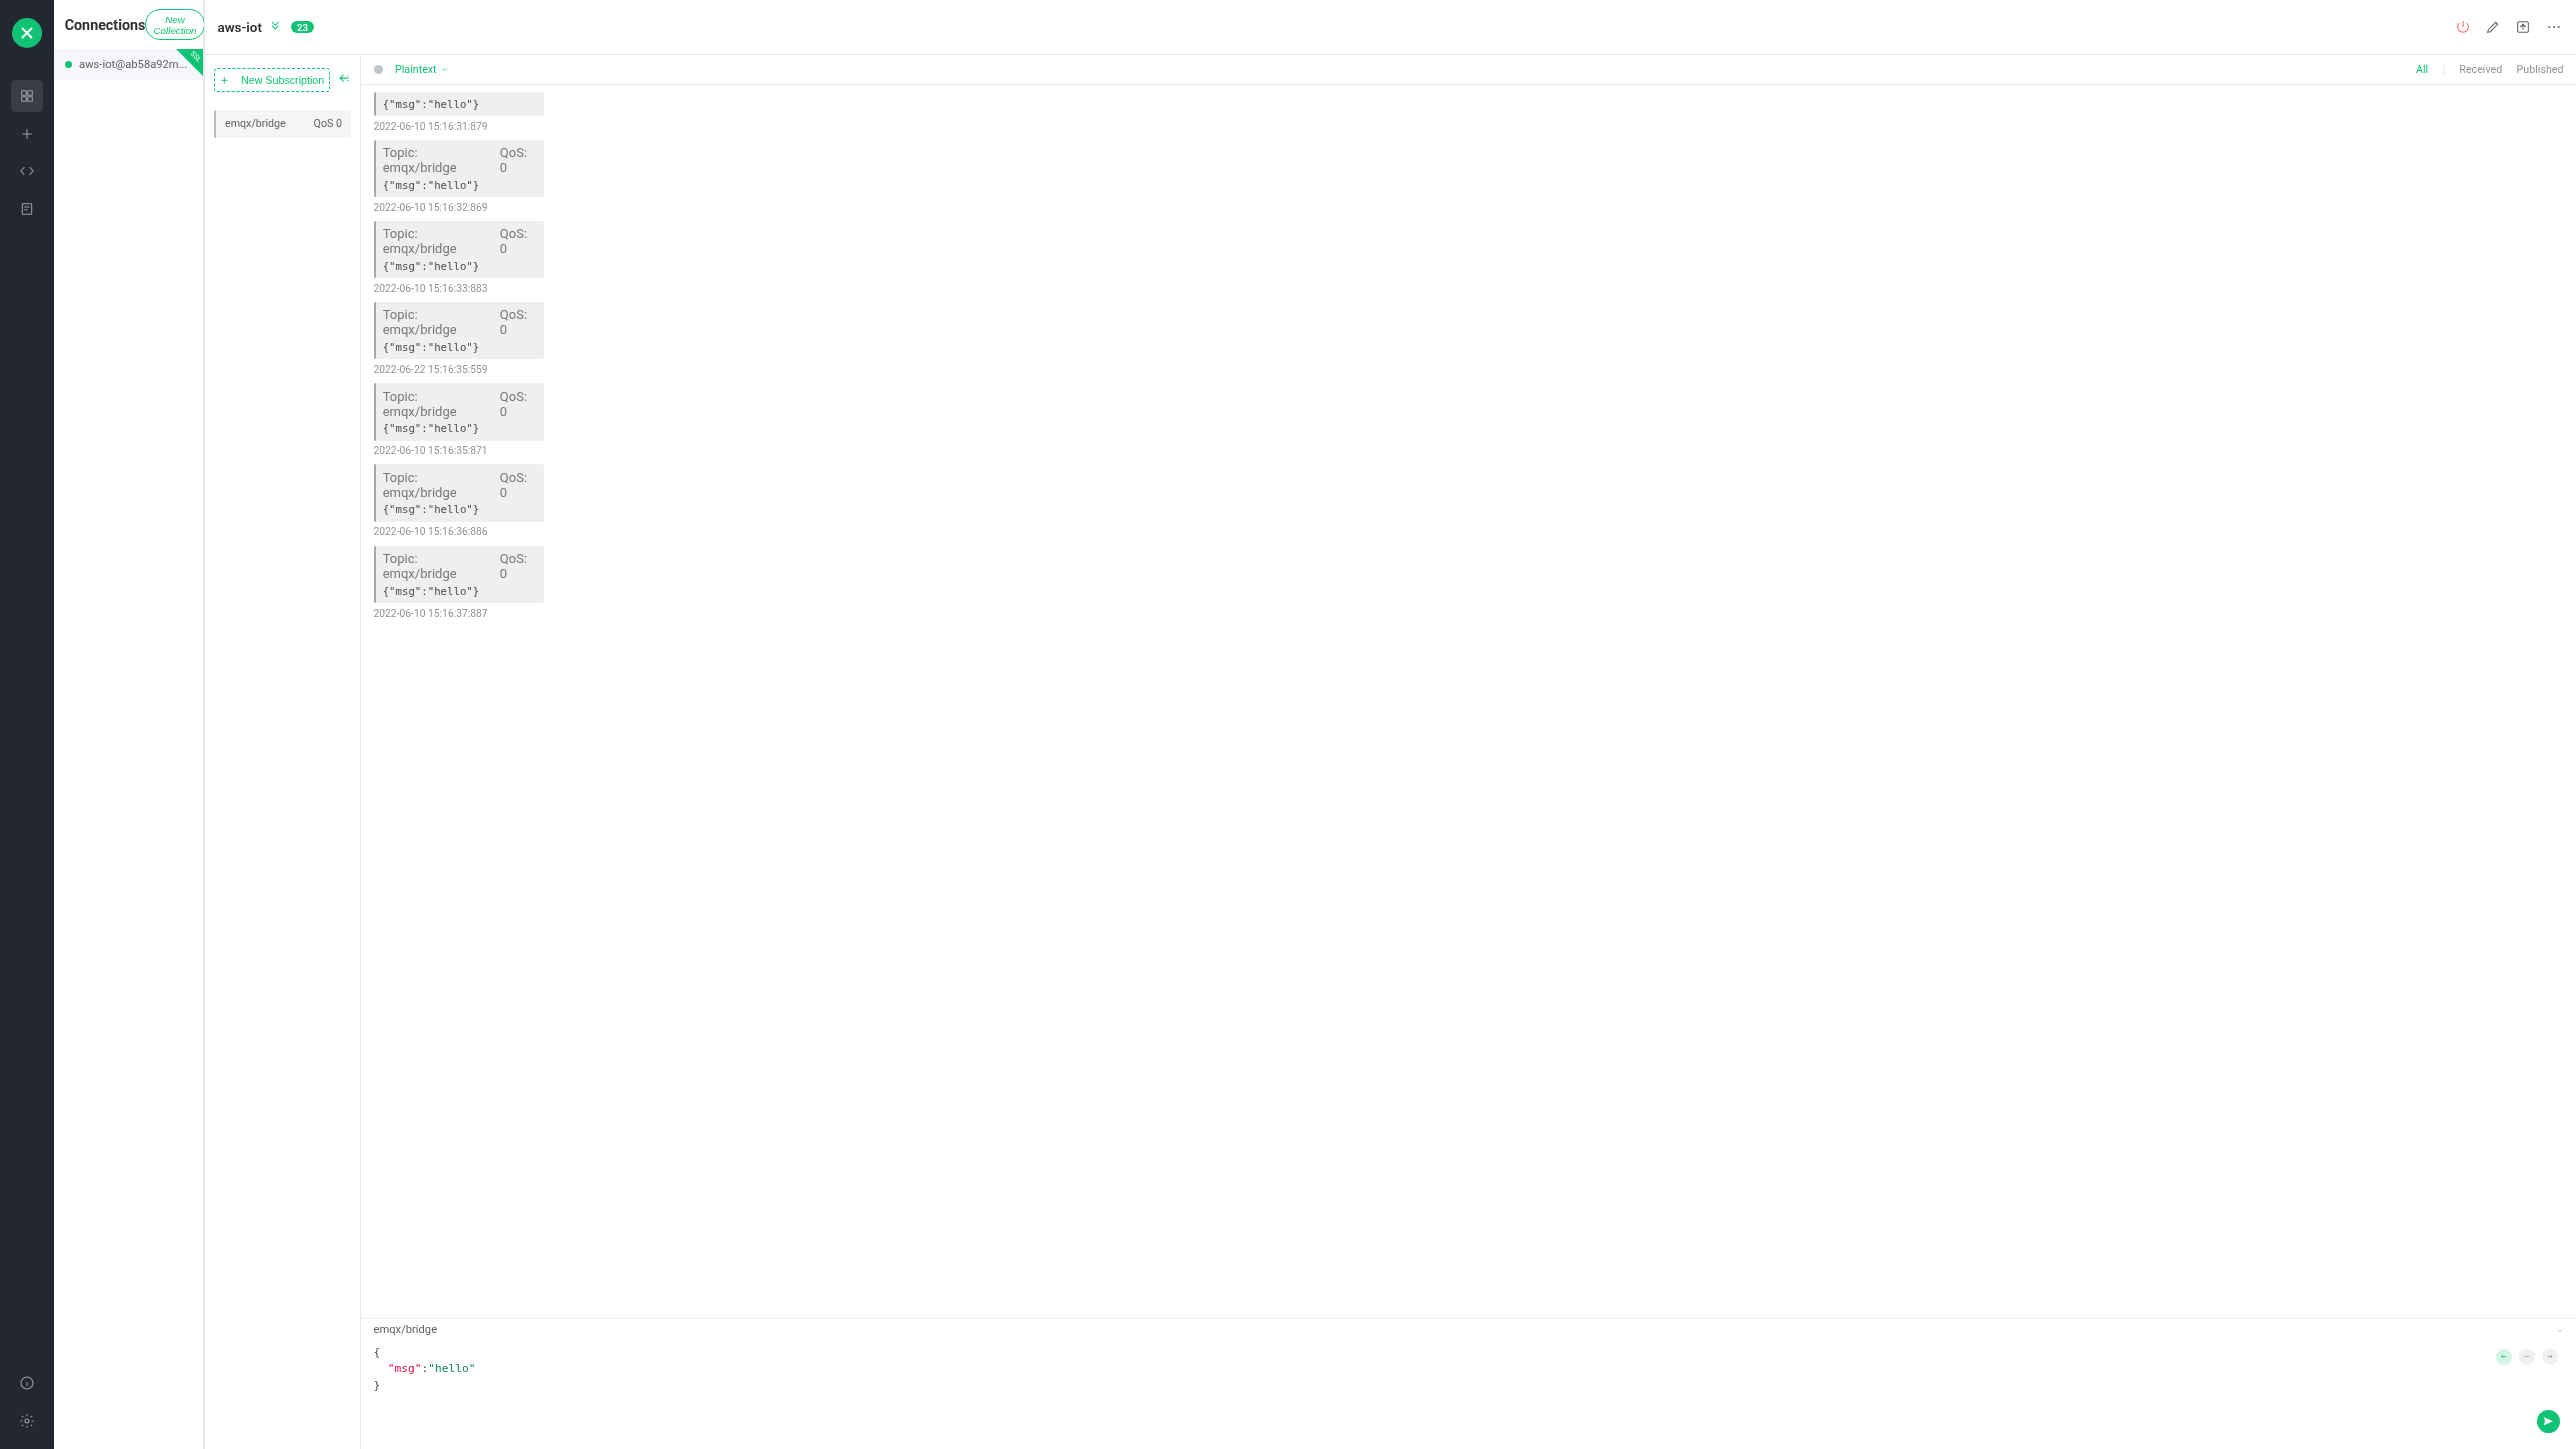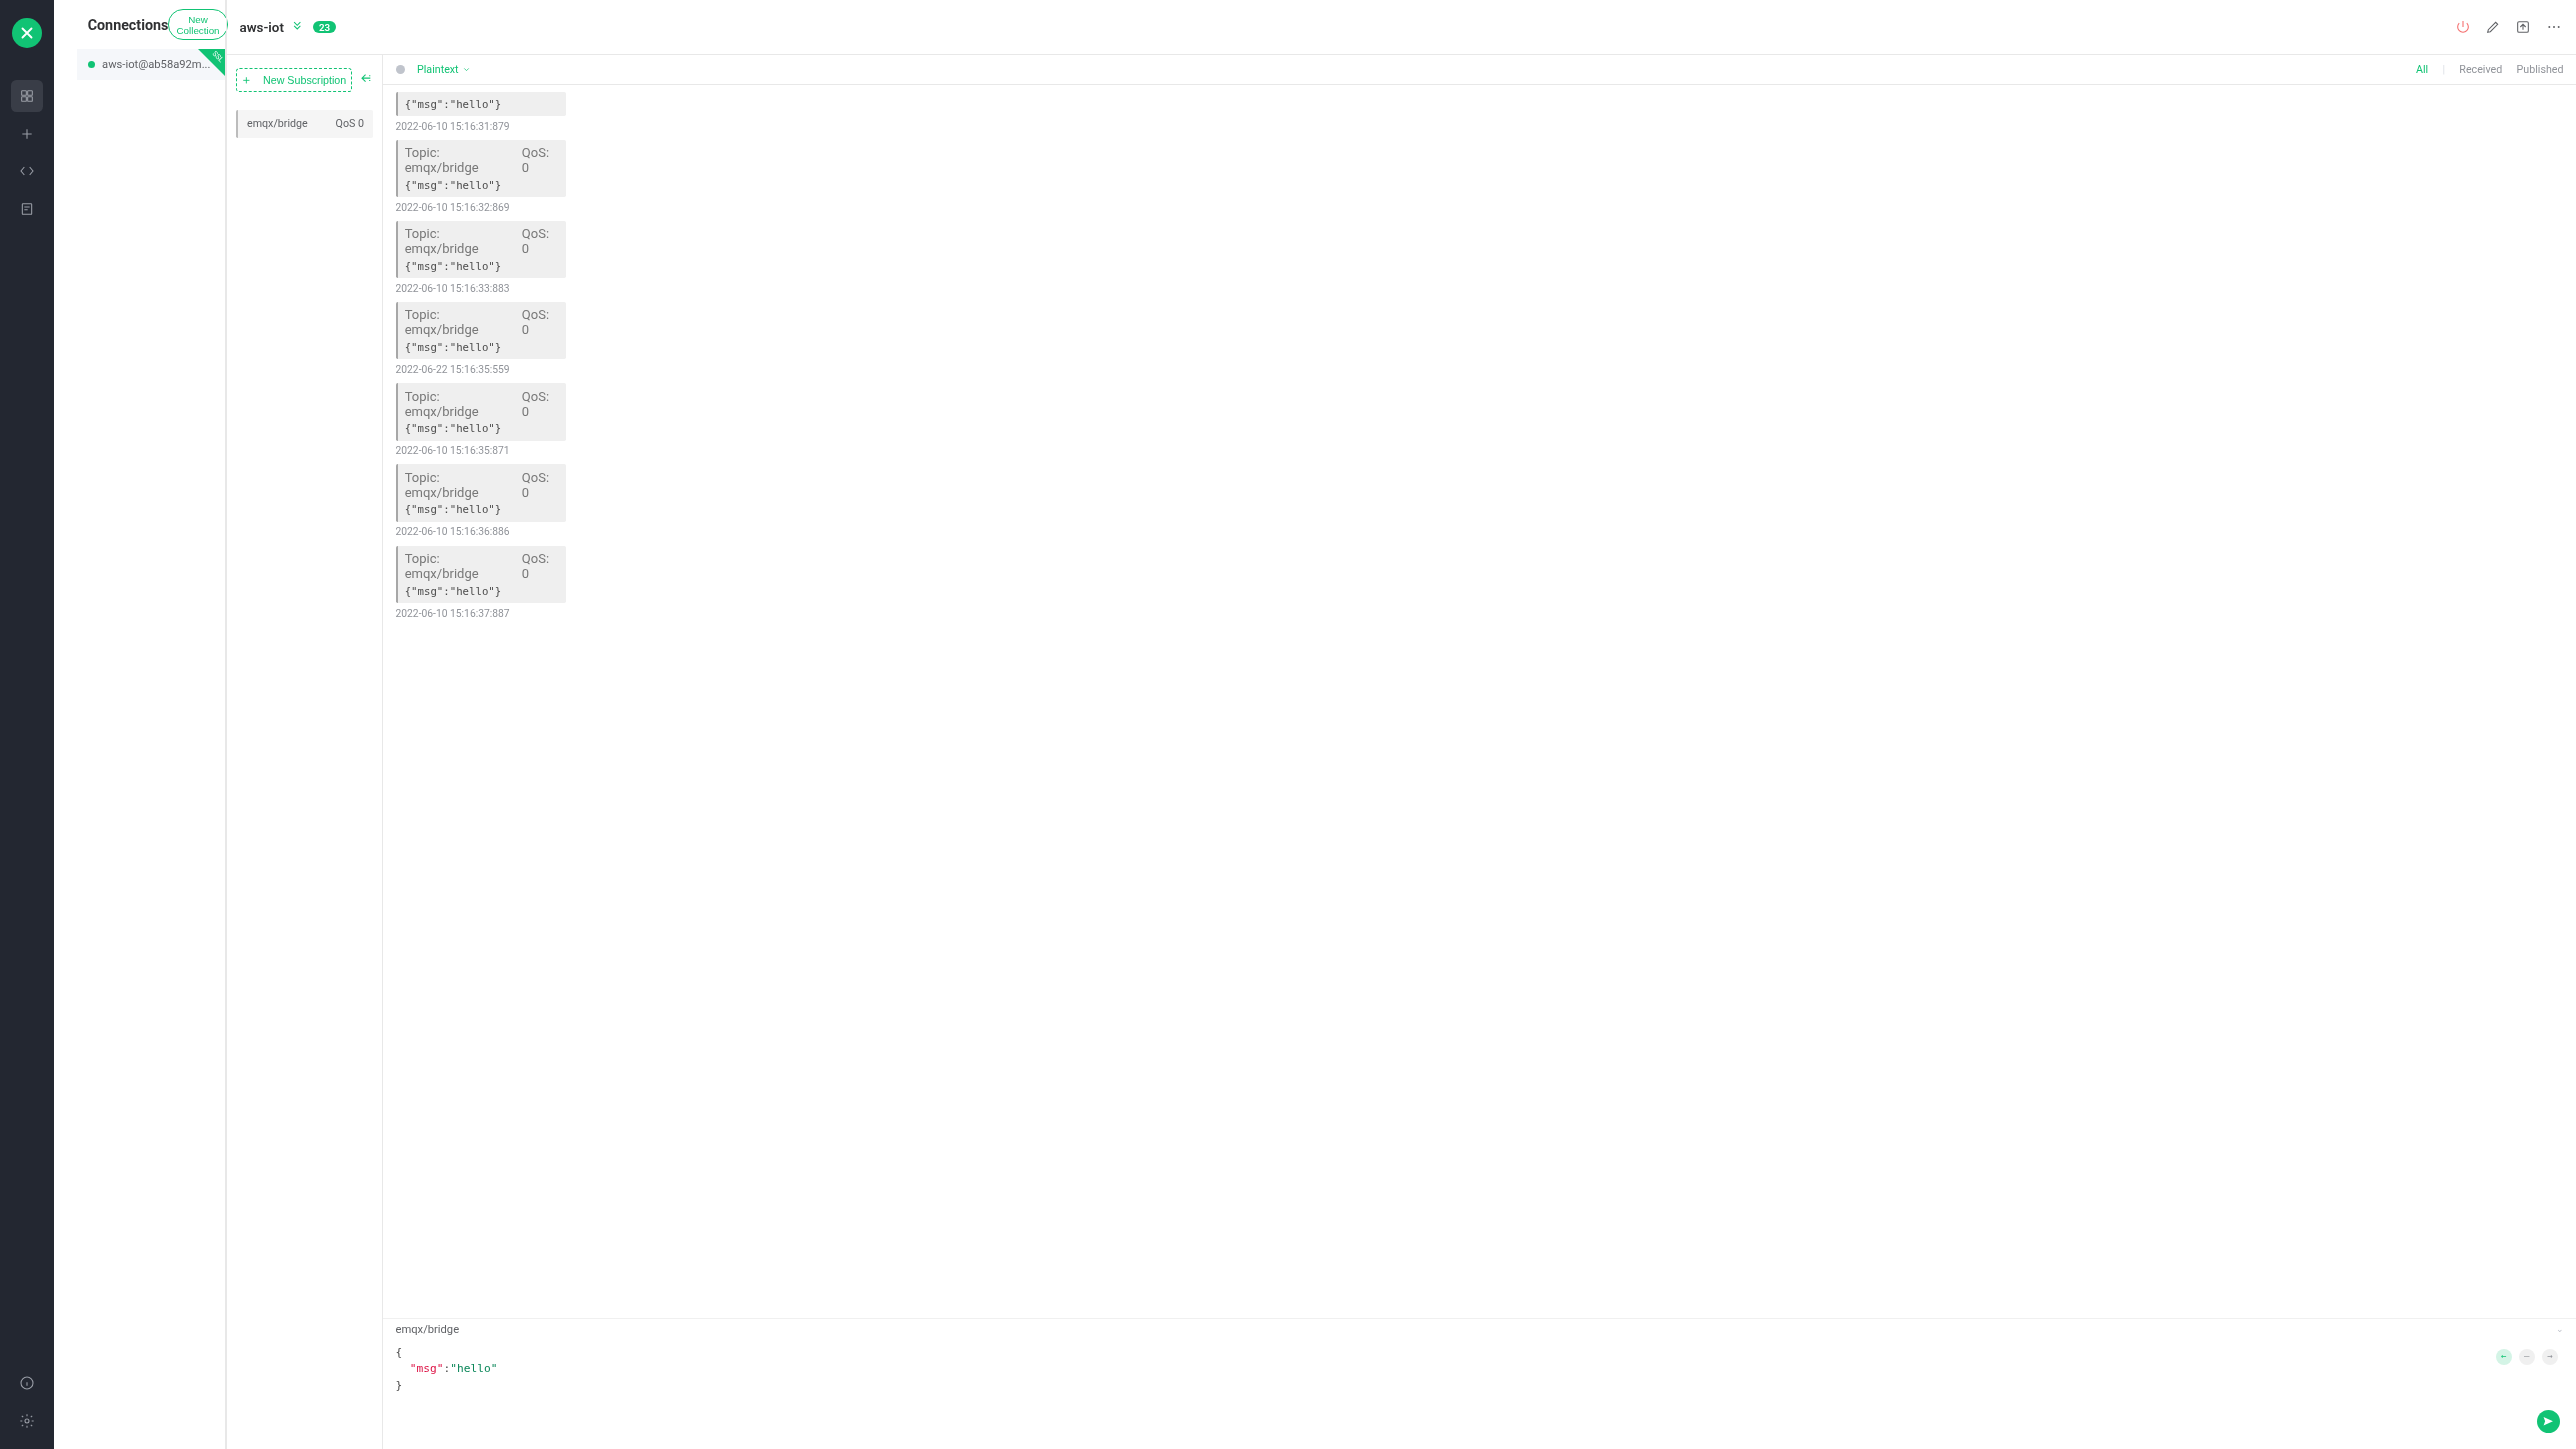--- a/index.html
+++ b/index.html
@@ -9,24 +9,24 @@
 
 .nav-rail { width: 54px; background: #232731; display: flex; flex-direction: column; align-items: center; padding-top: 18px; gap: 5.4px; }
 .nav-logo { width: 30px; height: 30px; border-radius: 50%; background: #11c374; display: flex; align-items: center; justify-content: center; margin-bottom: 27px; }
 .nav-logo svg { width: 18px; height: 18px; }
 .nav-item { width: 32px; height: 32px; border-radius: 5.4px; display: flex; align-items: center; justify-content: center; cursor: pointer; }
 .nav-item.active { background: #393d47; }
 .nav-item svg { stroke: #9a9ea7; fill: none; stroke-width: 1.6; }
 .nav-spacer { flex: 1; }
 
 
-.conn-panel { width: 172px; border-right: 0.9px solid #e8e8e8; display: flex; flex-direction: column; padding-left: 23px; }
+.conn-panel { width: 150px; border-right: 0.9px solid #e8e8e8; display: flex; flex-direction: column; }
 .conn-header { display: flex; align-items: center; justify-content: space-between; padding: 9px 10.7px; }
 .conn-title { font-size: 14.3px; font-weight: 700; color: #303133; }
-.btn-outline-green { border: 0.9px solid #11c374; color: #11c374; background: #fff; border-radius: 15px; padding: 3.6px 7.2px; font-size: 9.8px; cursor: pointer; }
+.btn-outline-green { border: 0.9px solid #11c374; color: #11c374; background: #fff; border-radius: 15px; padding: 3.6px 7.2px; font-size: 9.8px; cursor: pointer; font-style: italic; }
 .conn-item { position: relative; display: flex; align-items: center; padding: 9px 10.7px; background: #f5f7fa; cursor: pointer; overflow: hidden; }
 .conn-dot { width: 7.2px; height: 7.2px; border-radius: 50%; background: #11c374; margin-right: 7.2px; flex-shrink: 0; }
 .conn-name { font-size: 11.2px; color: #606266; white-space: nowrap; overflow: hidden; text-overflow: ellipsis; }
 .ssl-corner { position: absolute; top: 0; right: 0; width: 0; height: 0; border-top: 27px solid #11c374; border-left: 27px solid transparent; }
 .ssl-text { position: absolute; top: 2.7px; right: 0.9px; font-size: 7.2px; color: #fff; transform: rotate(45deg); }
 
 
 .main { flex: 1; display: flex; flex-direction: column; border-left: 0.9px solid #e8e8e8; }
 
 

